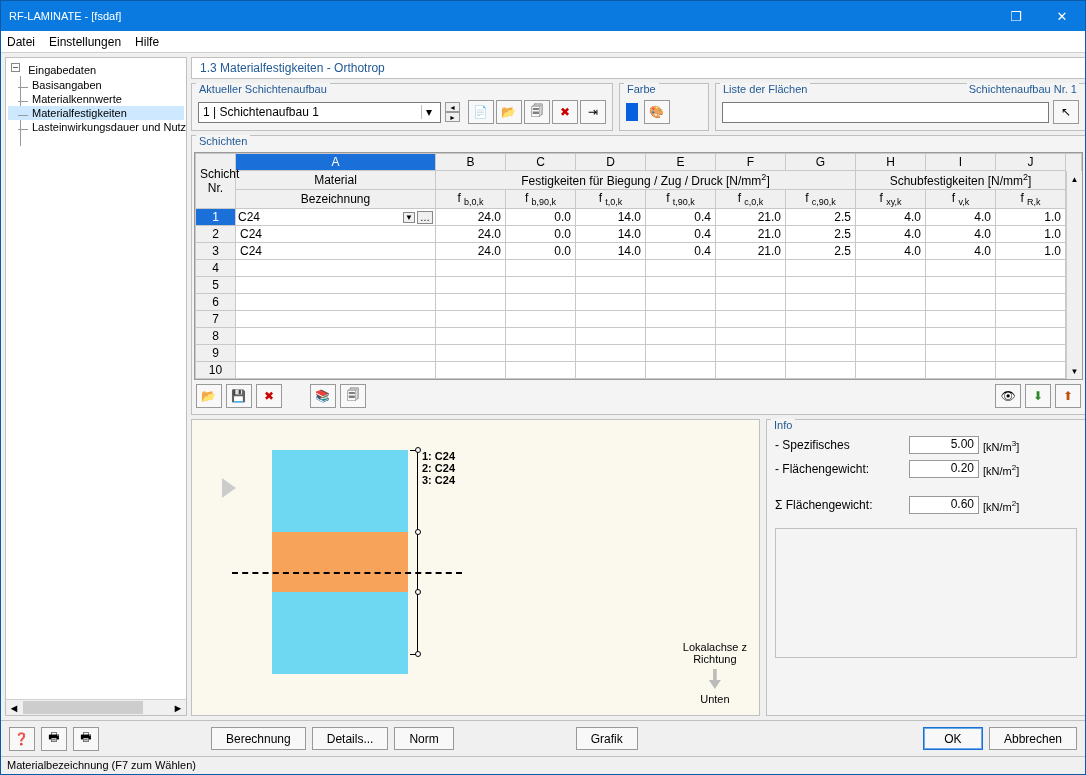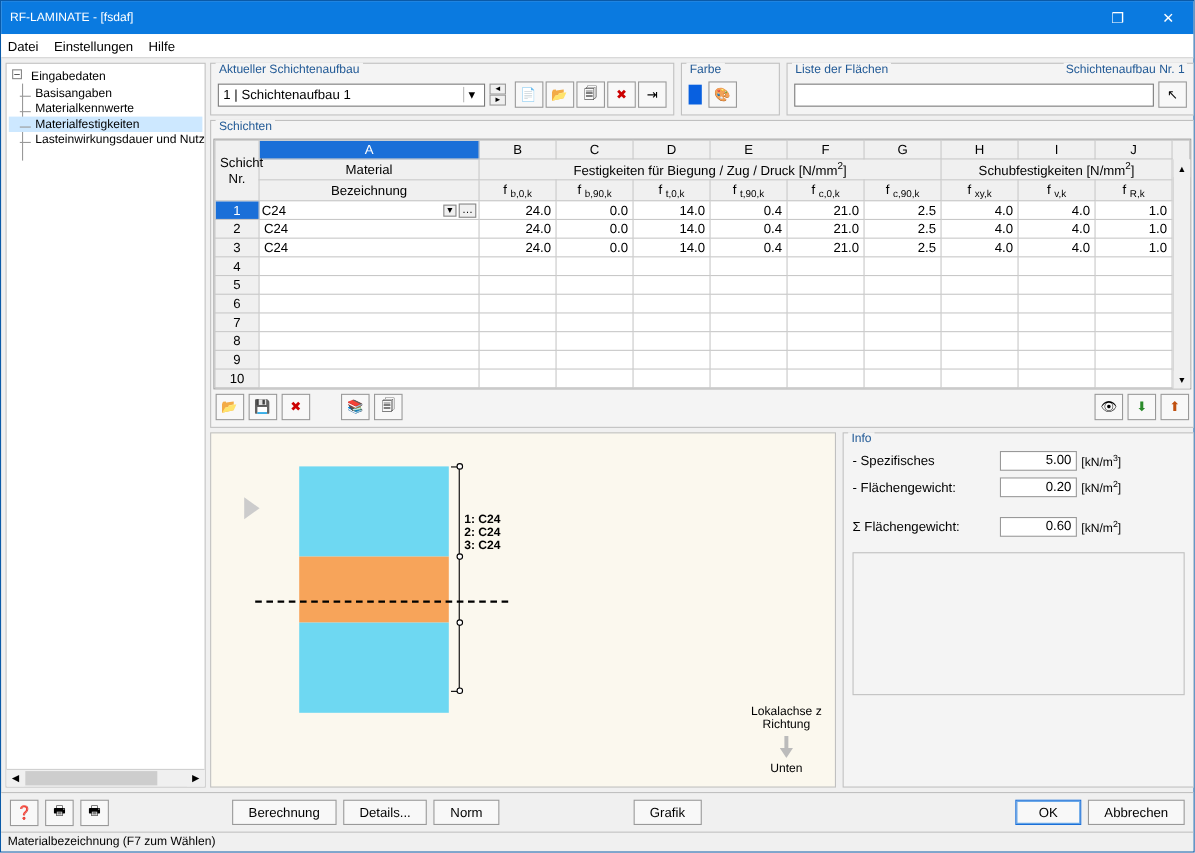--- a/index.html
+++ b/index.html
@@ -137,21 +137,21 @@
   }
   .layer-stack { position:absolute; left:80px; top:30px; width:136px; }
   .layer-stack .lay { height:82px; }
   .layer-stack .l-top { background:#6ed8f2; }
   .layer-stack .l-mid { background:#f7a45a; }
   .layer-stack .l-bot { background:#6ed8f2; }
   .dash-line {
     position:absolute; left:40px; top:152px; width:230px; height:0;
     border-top:2px dashed #000;
   }
-  .layer-labels { position:absolute; left:230px; top:30px; font-size:11px; font-weight:bold;margin-top:42px; }
+  .layer-labels { position:absolute; left:230px; top:30px; font-size:11px; font-weight:bold; }
   .bracket { position:absolute; left:218px; top:30px; width:8px; height:205px; border-right:1px solid #000; border-top:1px solid #000; border-bottom:1px solid #000;}
   .tick { position:absolute; width:6px; height:6px; border:1px solid #000; border-radius:3px; background:#fff; }
   .arrow-play { position:absolute; left:30px; top:58px; width:0; height:0; border-top:10px solid transparent; border-bottom:10px solid transparent; border-left:14px solid #ccc; }
   .axis-label { position:absolute; right:12px; bottom:10px; text-align:center; font-size:11px; }
   .down-arrow { display:block; margin:4px auto; width:12px; height:20px; background:#bbb; clip-path: polygon(35% 0, 65% 0, 65% 55%, 100% 55%, 50% 100%, 0 55%, 35% 55%); }
 
   .info {
     width:320px; border:1px solid #c0c0c0; background:#f4f4f4; padding:16px 8px 8px 8px;
     position:relative; font-size:12px;
   }
@@ -209,20 +209,21 @@
     </div>
     <div class="tree-hscroll">
       <div class="arrow">◄</div>
         <div class="thumb"></div>
         <div style="flex:1"></div>
         <div class="arrow">►</div>
     </div>
   </div>
 
   <div class="content-pane">
+    <div class="section-title">1.3 Materialfestigkeiten - Orthotrop</div>
 
     <div class="toolbar-row">
       <div class="group grp-layer" style="flex:1.6">
         <div class="group-title">Aktueller Schichtenaufbau</div>
         <div class="combo">
           <span>1 | Schichtenaufbau 1</span>
             <span class="dd">▾</span>
         </div>
         <div class="spinbtns">
           <div class="sb">◄</div>

